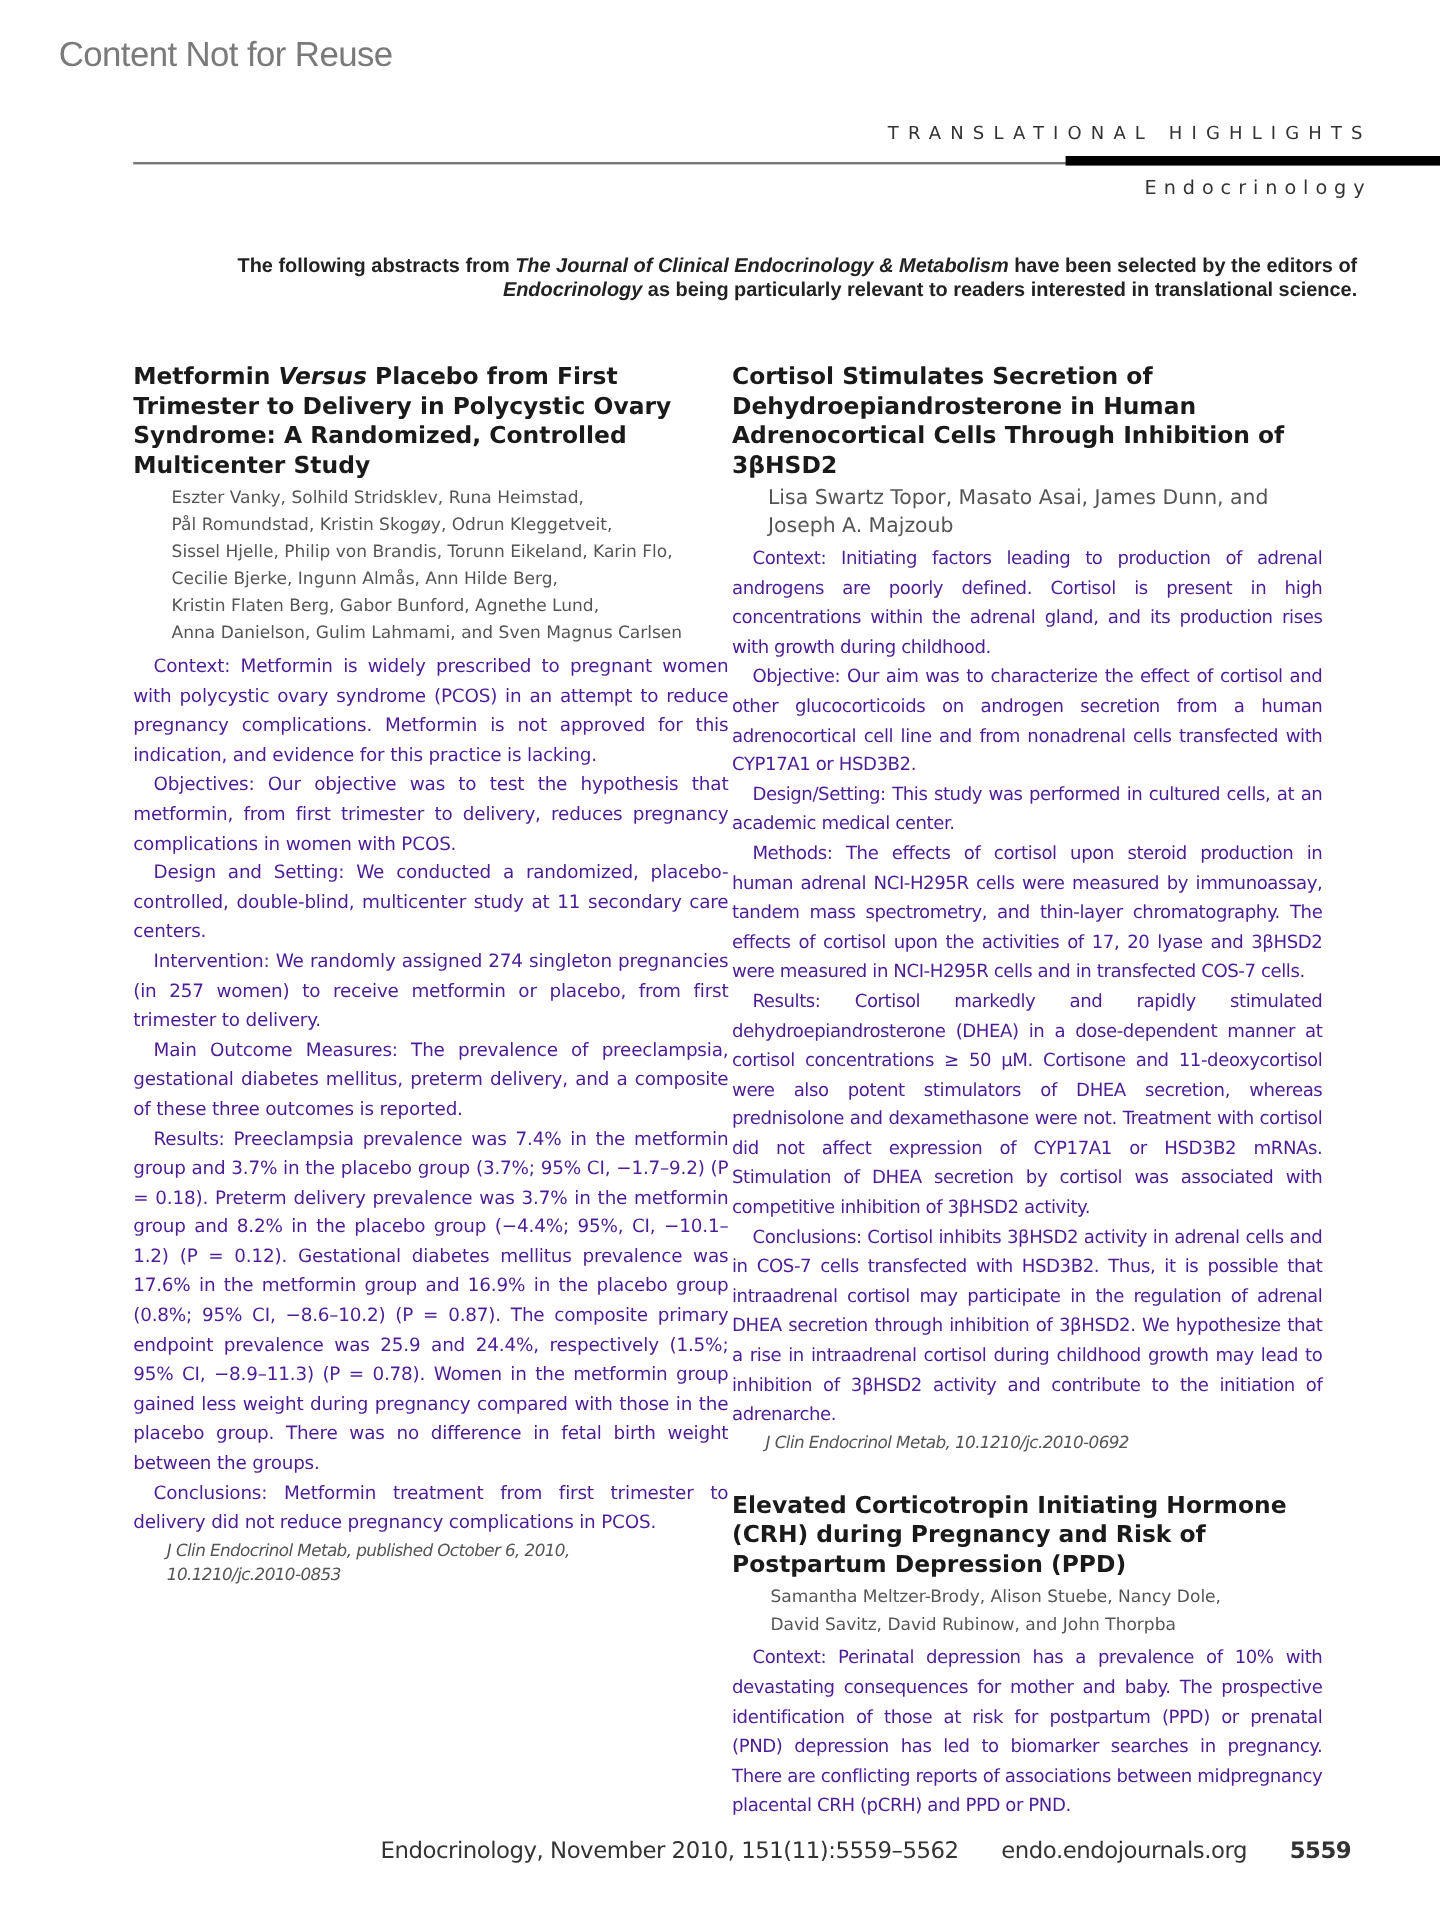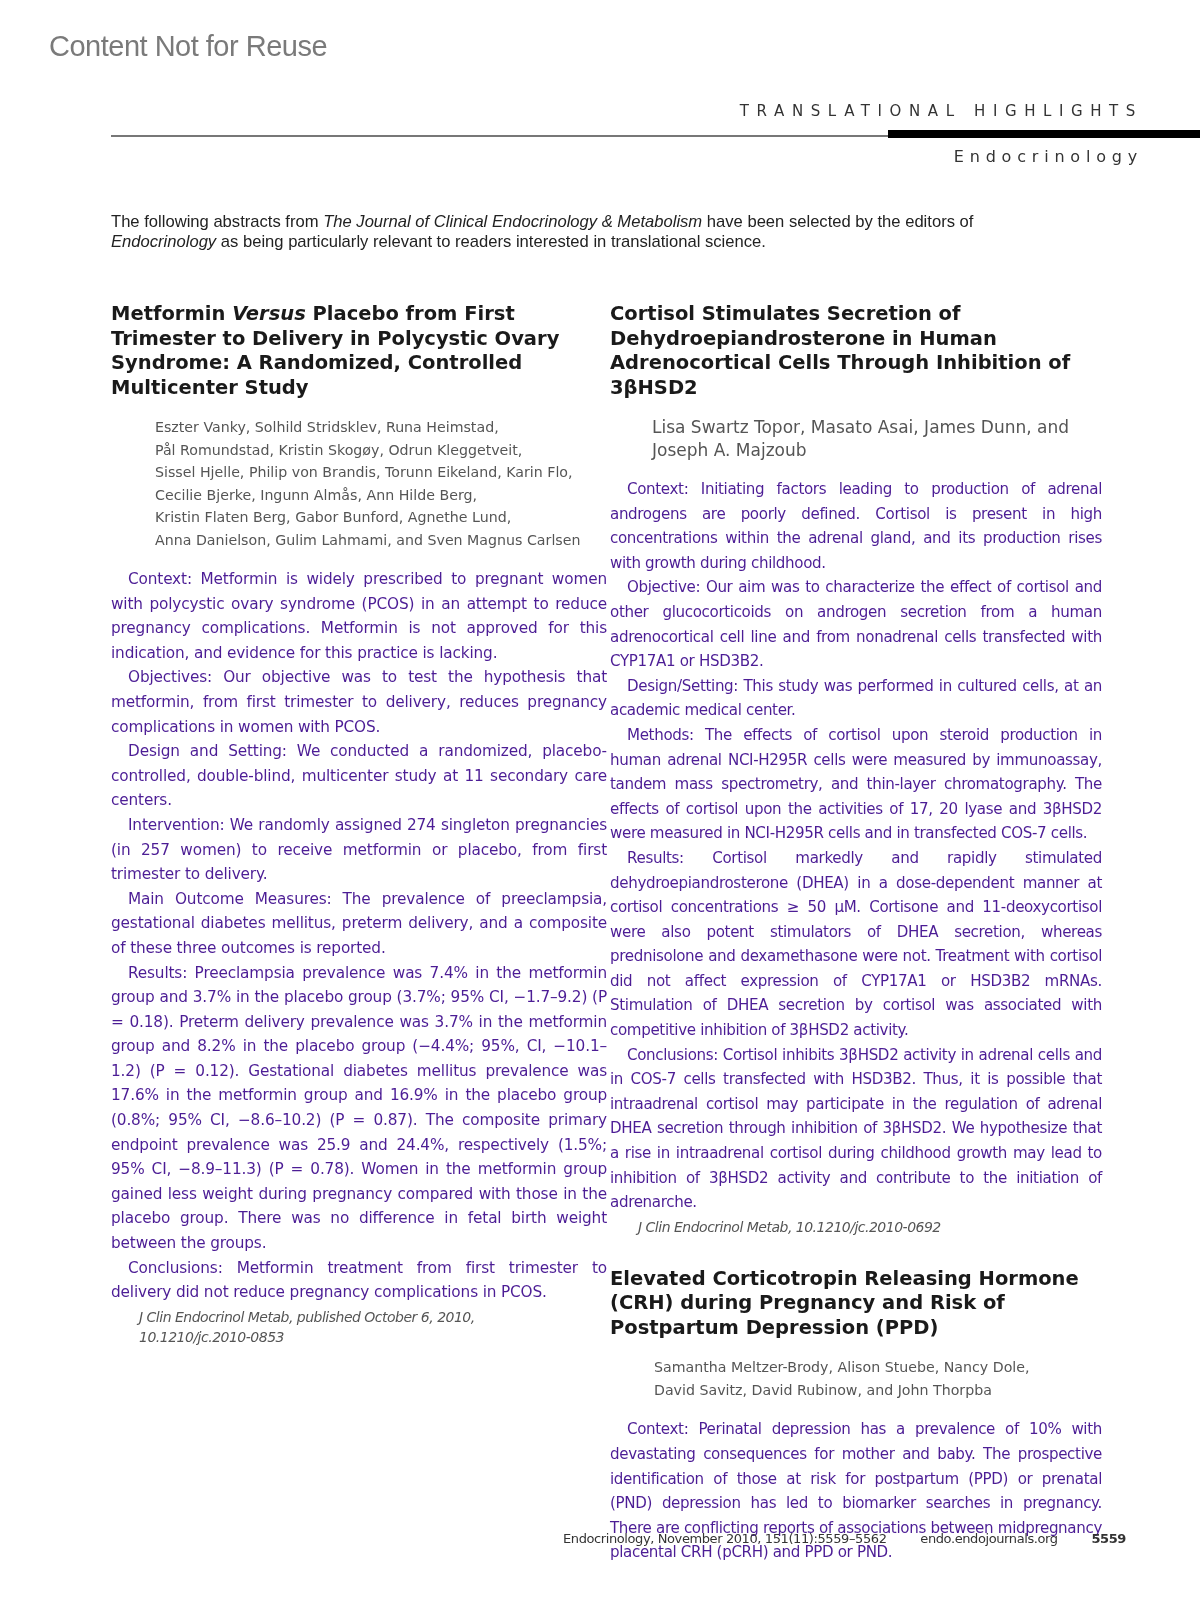--- a/index.html
+++ b/index.html
@@ -2,34 +2,34 @@
 <html><head>
 <meta charset="utf-8">
 <style>
   html, body { margin: 0; padding: 0; background: #ffffff; }
   body { width: 1200px; height: 1606px; position: relative; overflow: hidden; color: #231f20; font-family: "DejaVu Sans", sans-serif; }
   .watermark { position: absolute; left: 31px; top: 30px; font-family: "Liberation Sans", sans-serif; font-size: 29px; color: #7a7a7a; letter-spacing: -0.5px; margin-left: 18px; }
   .section-label { position: absolute; right: 57px; top: 102px; font-family: "DejaVu Sans", sans-serif; font-size: 15px; letter-spacing: 7.6px; color: #333; }
   .rule-thin { position: absolute; left: 111px; top: 135px; width: 780px; height: 2px; background: #777; }
   .rule-thick { position: absolute; left: 888px; top: 130px; width: 312px; height: 8px; background: #000; }
   .journal-label { position: absolute; right: 57px; top: 147px; font-family: "DejaVu Sans", sans-serif; font-size: 16px; letter-spacing: 5.8px; color: #333; }
-  .intro { position: absolute; left: 111px; top: 212px; width: 1020px; font-family: "Liberation Sans", sans-serif; font-weight: normal; font-size: 16.6px; line-height: 20px; color: #222; }
+  .intro { position: absolute; left: 111px; top: 212px; width: 1020px; font-family: "Liberation Sans", sans-serif; font-weight: bold; font-size: 16.6px; line-height: 20px; color: #222; text-align: right; }
   .intro em { font-style: italic; }
   .col { position: absolute; top: 302px; width: 496px; }
   .col-left { left: 111px; }
   .col-right { left: 610px; width: 492px; }
   .title { font-family: "DejaVu Sans", sans-serif; font-weight: bold; font-size: 19.5px; line-height: 24.5px; color: #1a1a1a; margin: 0 0 2px 0; }
   .title em { font-style: italic; }
-  .authors { font-family: "DejaVu Sans", sans-serif; font-size: 14.2px; line-height: 22.5px; color: #555; padding-left: 28px; margin: 16px; }
+  .authors { font-family: "DejaVu Sans", sans-serif; font-size: 14.2px; line-height: 22.5px; color: #555; padding-left: 28px; margin: 4px; }
   .authors-right { padding-left: 26px; font-size: 17px; }
   .para { font-family: "DejaVu Sans", sans-serif; font-size: 15.3px; line-height: 24.6px; text-align: justify; text-indent: 17px; margin: 0; color: #4c1d95; letter-spacing: -0.15px; }
   .para-r { font-size: 15.1px; letter-spacing: -0.35px; }
   .citation { font-family: "DejaVu Sans", sans-serif; font-style: italic; font-size: 14px; line-height: 20px; color: #555; padding-left: 28px; margin: 2px 0 0 0; letter-spacing: -0.5px; }
   .spacer { height: 30px; }
-  .footer { position: absolute; top: 1531px; right: 74px; font-family: "DejaVu Sans", sans-serif; font-size: 13px; color: #333; letter-spacing: -0.4px; }
+  .footer { position: absolute; top: 1531px; right: 74px; font-family: "DejaVu Sans", sans-serif; font-size: 19px; color: #333; letter-spacing: -0.4px; }
   .footer span { margin-left: 30px; }
   .footer .page-number { font-weight: bold; margin-left: 30px; }
 </style>
 </head>
 <body>
 
 <div class="watermark">Content Not for Reuse</div>
 
 <div class="section-label">TRANSLATIONAL HIGHLIGHTS</div>
 <div class="rule-thin"></div>
@@ -74,21 +74,21 @@
     <p class="para para-r">Design/Setting: This study was performed in cultured cells, at an academic medical center.</p>
     <p class="para para-r">Methods: The effects of cortisol upon steroid production in human adrenal NCI-H295R cells were measured by immunoassay, tandem mass spectrometry, and thin-layer chromatography. The effects of cortisol upon the activities of 17, 20 lyase and 3βHSD2 were measured in NCI-H295R cells and in transfected COS-7 cells.</p>
     <p class="para para-r">Results: Cortisol markedly and rapidly stimulated dehydroepiandrosterone (DHEA) in a dose-dependent manner at cortisol concentrations ≥ 50 μM. Cortisone and 11-deoxycortisol were also potent stimulators of DHEA secretion, whereas prednisolone and dexamethasone were not. Treatment with cortisol did not affect expression of CYP17A1 or HSD3B2 mRNAs. Stimulation of DHEA secretion by cortisol was associated with competitive inhibition of 3βHSD2 activity.</p>
     <p class="para para-r">Conclusions: Cortisol inhibits 3βHSD2 activity in adrenal cells and in COS-7 cells transfected with HSD3B2. Thus, it is possible that intraadrenal cortisol may participate in the regulation of adrenal DHEA secretion through inhibition of 3βHSD2. We hypothesize that a rise in intraadrenal cortisol during childhood growth may lead to inhibition of 3βHSD2 activity and contribute to the initiation of adrenarche.</p>
     <div class="citation">J Clin Endocrinol Metab, 10.1210/jc.2010-0692</div>
   </div>
 
   <div class="spacer"></div>
 
   <div>
-    <h2 class="title">Elevated Corticotropin Releasing Hormone (CRH) during Pregnancy and Risk of Postpartum Depression (PPD)</h2>
+    <h2 class="title">Elevated Corticotropin Initiating Hormone (CRH) during Pregnancy and Risk of Postpartum Depression (PPD)</h2>
     <div class="authors">
       <div>Samantha Meltzer-Brody, Alison Stuebe, Nancy Dole,</div>
       <div>David Savitz, David Rubinow, and John Thorpba</div>
     </div>
     <p class="para para-r">Context: Perinatal depression has a prevalence of 10% with devastating consequences for mother and baby. The prospective identification of those at risk for postpartum (PPD) or prenatal (PND) depression has led to biomarker searches in pregnancy. There are conflicting reports of associations between midpregnancy placental CRH (pCRH) and PPD or PND.</p>
   </div>
 </div>
 
 <div class="footer">
   <span style="margin-left:0">Endocrinology, November 2010, 151(11):5559–5562</span>

